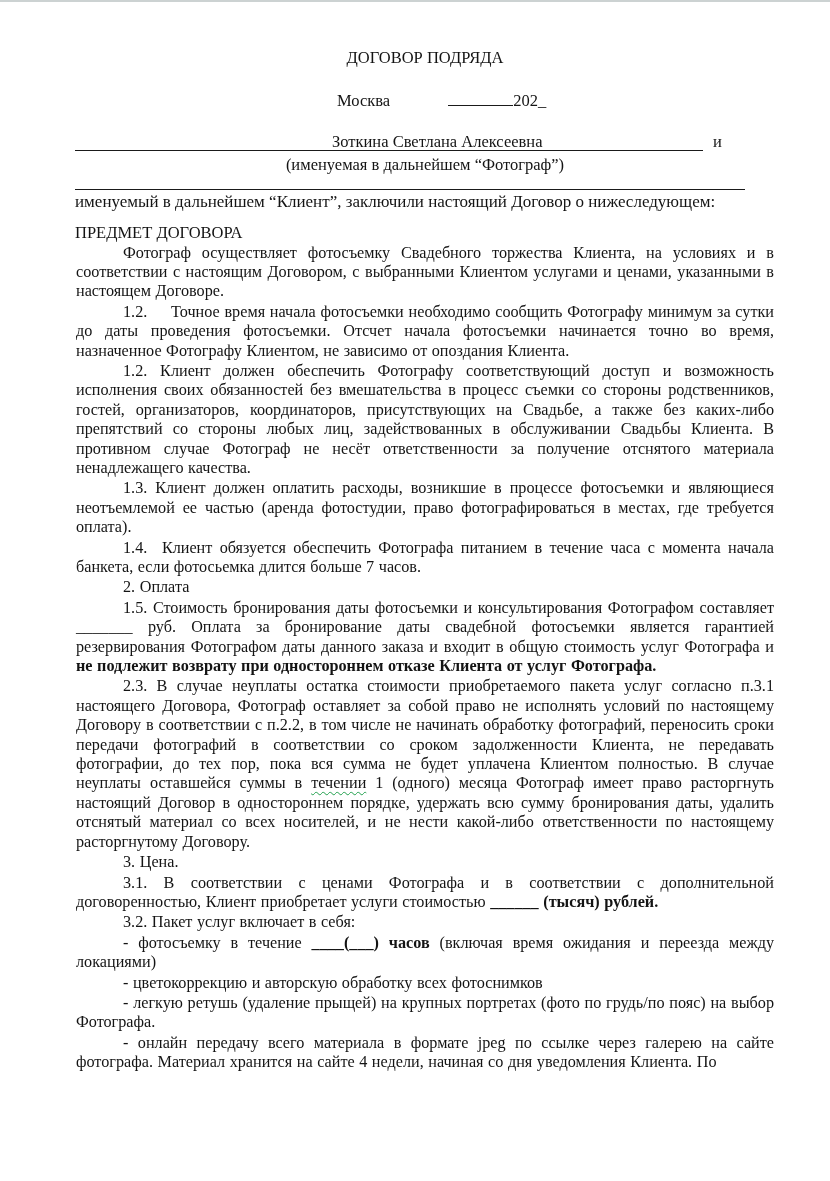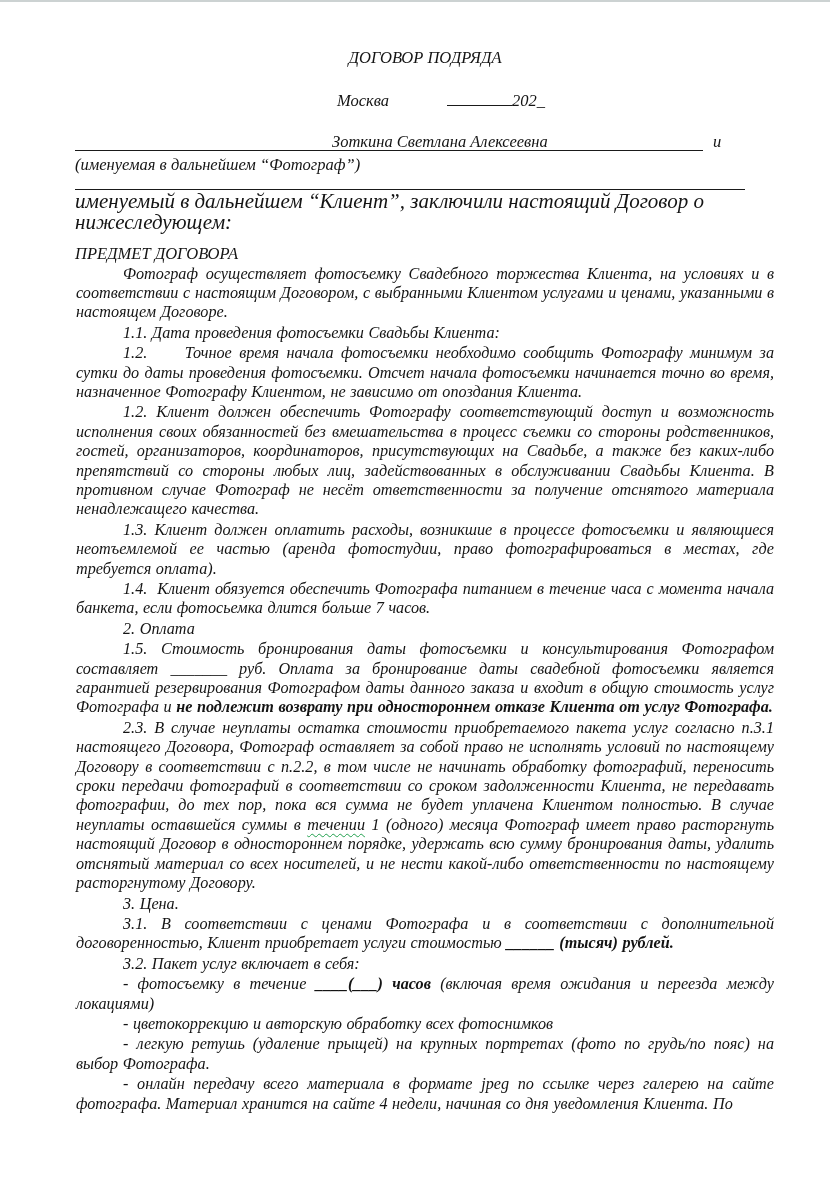--- a/index.html
+++ b/index.html
@@ -4,21 +4,21 @@
 <style>
   html, body { margin: 0; padding: 0; background: #ffffff; }
   body {
     width: 830px; height: 1181px;
     box-sizing: border-box;
     border-top: 2px solid #ccd2d2;
     font-family: "Liberation Serif", "DejaVu Serif", serif;
     color: #141414;
     overflow: hidden;
   }
-  .page { padding: 46px 55px 0 75px; font-style: italic; }
+  .page { padding: 46px 55px 0 75px; }
 
   .doc-title {
     text-align: center;
     font-size: 16.5px;
     line-height: 20px;
     margin: 0 0 0 0;
   }
 
   .place-line {
     margin-top: 20px;
@@ -43,33 +43,34 @@
     line-height: 20px;
   }
   .party-underline {
     position: absolute; left: 0; top: 18px;
     width: 628px; border-top: 1.4px solid #1a1a1a;
   }
   .party-name { position: absolute; left: 257px; top: 0; white-space: nowrap; }
   .party-conj { position: absolute; left: 638px; top: 0; }
 
   .centered-line {
+    text-align: center;
     font-size: 16.5px;
     line-height: 21px;
     margin: 0;
   }
 
   .signature-line {
     margin-top: 14px;
     width: 670px;
     border-top: 1.6px solid #1a1a1a;
   }
 
   .client-line {
-    font-size: 21px;
+    font-size: 17px;
     line-height: 21px;
     margin: 1px 0 0 0;
   }
 
   .subject-heading {
     text-align: left;
     font-size: 16.5px;
     line-height: 20px;
     margin: 11px 0 1px 0;
     font-weight: normal;
@@ -112,21 +113,20 @@
   <p class="centered-line">(именуемая в дальнейшем “Фотограф”)</p>
 
   <div class="signature-line"></div>
 
   <p class="client-line">именуемый в дальнейшем “Клиент”, заключили настоящий Договор о нижеследующем:</p>
 
   <h2 class="subject-heading">ПРЕДМЕТ ДОГОВОРА</h2>
 
   <div id="contract-paragraphs">
       <p class="para"><span>Фотограф осуществляет фотосъемку Свадебного торжества Клиента, на условиях и в соответствии с настоящим Договором, с выбранными Клиентом услугами и ценами, указанными в настоящем Договоре.</span></p>
-      <p class="para"><span>1.1. Дата проведения фотосъемки Свадьбы Клиента:</span></p>
       <p class="para"><span>1.2.&nbsp;&nbsp;&nbsp;&nbsp;&nbsp;Точное время начала фотосъемки необходимо сообщить Фотографу минимум за сутки до даты проведения фотосъемки. Отсчет начала фотосъемки начинается точно во время, назначенное Фотографу Клиентом, не зависимо от опоздания Клиента.</span></p>
       <p class="para"><span>1.2. Клиент должен обеспечить Фотографу соответствующий доступ и возможность исполнения своих обязанностей без вмешательства в процесс съемки со стороны родственников, гостей, организаторов, координаторов, присутствующих на Свадьбе, а также без каких-либо препятствий со стороны любых лиц, задействованных в обслуживании Свадьбы Клиента. В противном случае Фотограф не несёт ответственности за получение отснятого материала ненадлежащего качества.</span></p>
       <p class="para"><span>1.3. Клиент должен оплатить расходы, возникшие в процессе фотосъемки и являющиеся неотъемлемой ее частью (аренда фотостудии, право фотографироваться в местах, где требуется оплата).</span></p>
       <p class="para"><span>1.4.&nbsp; Клиент обязуется обеспечить Фотографа питанием в течение часа с момента начала банкета, если фотосьемка длится больше 7 часов.</span></p>
       <p class="para"><span>2. Оплата</span></p>
       <p class="para"><span>1.5. Стоимость бронирования даты фотосъемки и консультирования Фотографом составляет _______ руб. Оплата за бронирование даты свадебной фотосъемки является гарантией резервирования Фотографом даты данного заказа и входит в общую стоимость услуг Фотографа и </span><span class="b">не подлежит возврату при одностороннем отказе Клиента от услуг Фотографа.</span></p>
       <p class="para"><span>2.3. В случае неуплаты остатка стоимости приобретаемого пакета услуг согласно п.3.1 настоящего Договора, Фотограф оставляет за собой право не исполнять условий по настоящему Договору в соответствии с п.2.2, в том числе не начинать обработку фотографий, переносить сроки передачи фотографий в соответствии со сроком задолженности Клиента, не передавать фотографии, до тех пор, пока вся сумма не будет уплачена Клиентом полностью. В случае неуплаты оставшейся суммы в </span><span class="wavy">течении</span><span> 1 (одного) месяца Фотограф имеет право расторгнуть настоящий Договор в одностороннем порядке, удержать всю сумму бронирования даты, удалить отснятый материал со всех носителей, и не нести какой-либо ответственности по настоящему расторгнутому Договору.</span></p>
       <p class="para"><span>3. Цена.</span></p>
       <p class="para"><span>3.1. В соответствии с ценами Фотографа и в соответствии с дополнительной договоренностью, Клиент приобретает услуги стоимостью </span><span class="b">______ (тысяч) рублей.</span></p>
       <p class="para"><span>3.2. Пакет услуг включает в себя:</span></p>

